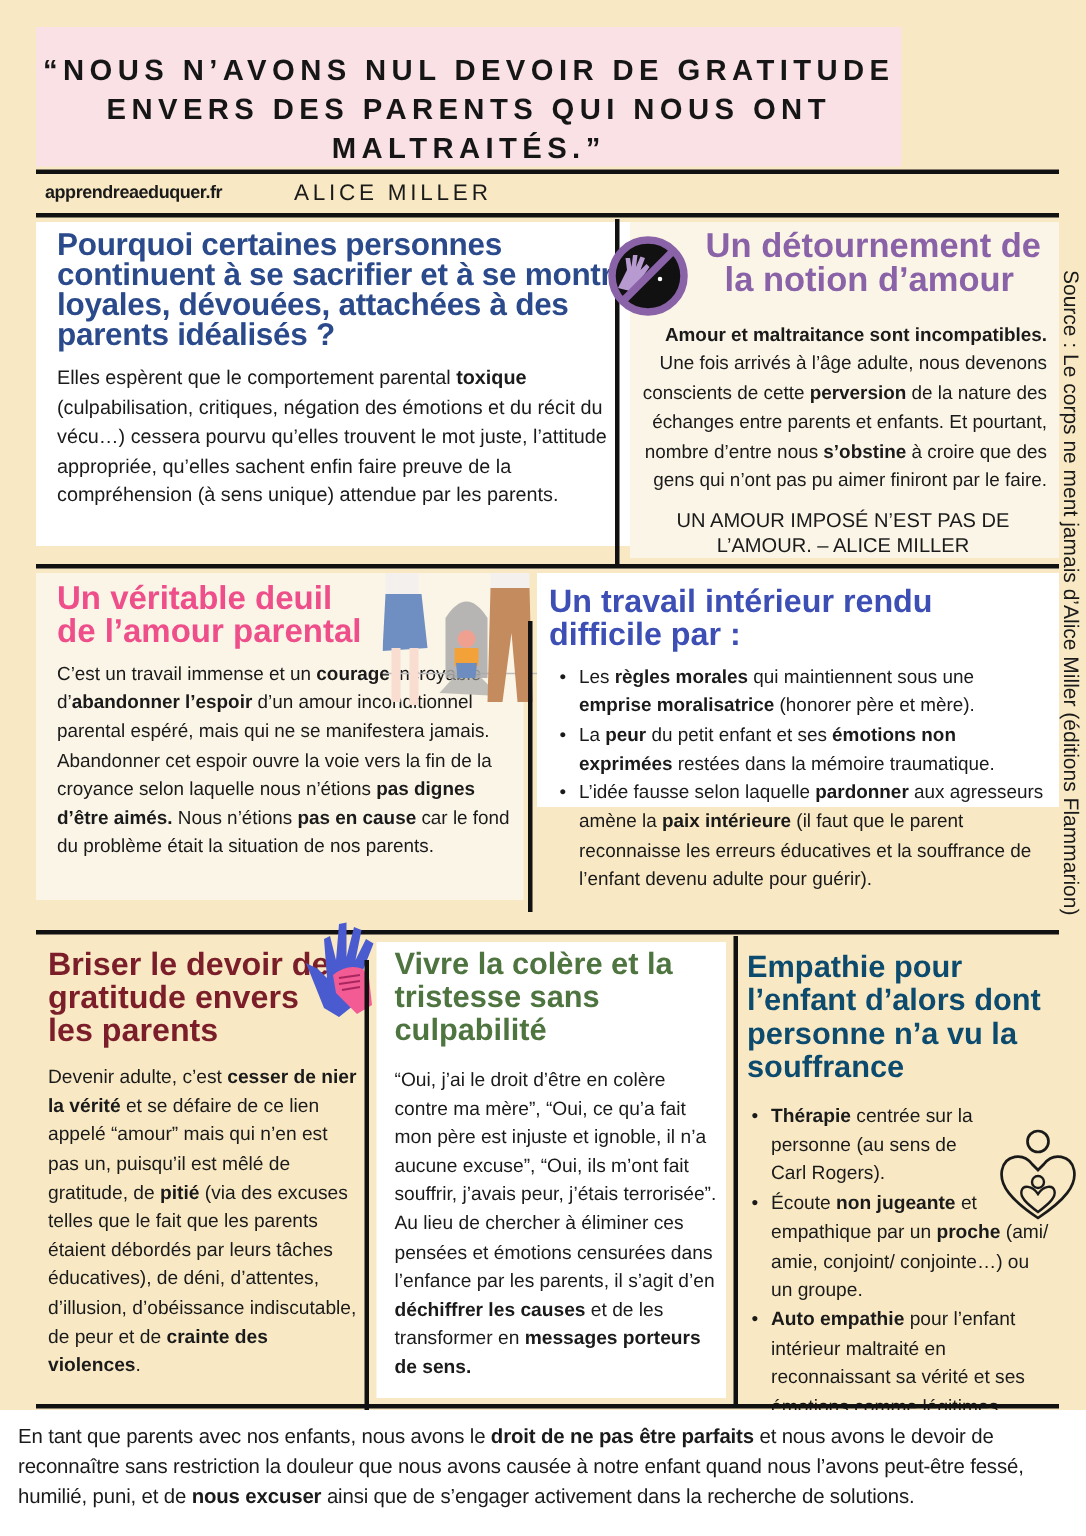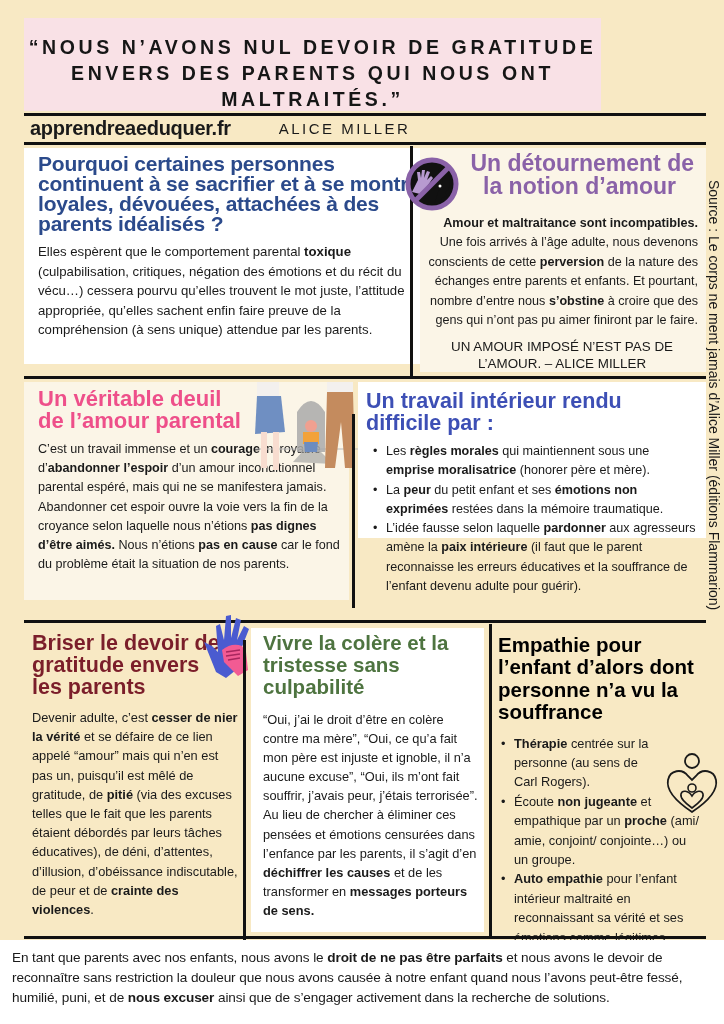--- a/index.html
+++ b/index.html
@@ -13,21 +13,21 @@
   }
   .quote-banner {
     position: absolute; left: 24px; top: 18px; width: 577px; height: 93px;
     background: #f9e1e6;
     text-align: center;
     font-size: 19.5px; font-weight: bold; letter-spacing: 3.6px;
     line-height: 26px; padding-top: 16px; color: #161616;
   }
   .rule { position: absolute; left: 24px; width: 682px; height: 3px; background: #111; }
   .site-row { position: absolute; left: 30px; top: 117px; height: 22px; display: flex; align-items: center; }
-  .site { font-weight: bold; font-size: 20px; letter-spacing: -0.3px; }
+  .site { font-weight: bold; font-size: 12px; letter-spacing: -0.3px; }
   .author { font-size: 15px; letter-spacing: 2.5px; margin-left: 48px; }
   .box { position: absolute; }
   .vline { position: absolute; width: 3px; background: #111; }
   h2 { font-weight: bold; line-height: 0.98; }
   .p { font-size: 13px; line-height: 19.2px; }
   ul.bul { list-style: none; }
   ul.bul li { position: relative; padding-left: 16px; font-size: 13px; line-height: 19px; }
   ul.bul li::before { content: "•"; position: absolute; left: 3px; top: 0; }
   .side-source {
     position: absolute; left: 704px; top: 180px; width: 20px; height: 490px;
@@ -150,21 +150,21 @@
   <h2 style="color:#4e7440; font-size:20.5px; line-height:22px; margin-bottom:12px; padding-right:20px;">Vivre la colère et la tristesse sans culpabilité</h2>
   <div class="p" style="font-size:12.8px; line-height:19.1px;">
     <span> “Oui, j’ai le droit d’être en colère contre ma mère”, “Oui, ce qu’a fait mon père est injuste et ignoble, il n’a aucune excuse”, “Oui, ils m’ont fait souffrir, j’avais peur, j’étais terrorisée”.</span><br>
     <span>Au lieu de chercher à éliminer ces pensées et émotions censurées dans l’enfance par les parents, il s’agit d’en </span><b>déchiffrer les causes</b><span> et de les transformer en </span><b>messages porteurs de sens.</b>
   </div>
 </div>
 
 <div class="vline" style="left:489px; top:624px; height:312px;"></div>
 
 <div class="box" style="left:494px; top:628px; width:210px; height:306px; padding:6px 2px 0 4px;">
-  <h2 style="color:#000000; font-size:20.5px; line-height:22.4px; margin-bottom:10px;">Empathie pour l’enfant d’alors dont personne n’a vu la souffrance</h2>
+  <h2 style="color:#0c4a6e; font-size:20.5px; line-height:22.4px; margin-bottom:10px;">Empathie pour l’enfant d’alors dont personne n’a vu la souffrance</h2>
   <ul class="bul">
     <li style="font-size:12.8px; line-height:19.4px; padding-right:40px;">
       <b>Thérapie</b><span> centrée sur la personne (au sens de Carl Rogers).</span>
     </li>
     <li style="font-size:12.8px; line-height:19.4px;">
       <span>Écoute </span><b>non jugeante</b><span> et empathique par un </span><b>proche</b><span> (ami/ amie, conjoint/ conjointe…) ou un groupe.</span>
     </li>
     <li style="font-size:12.8px; line-height:19.4px;">
       <b>Auto empathie</b><span> pour l’enfant intérieur maltraité en reconnaissant sa vérité et ses émotions comme légitimes.</span>
     </li>

